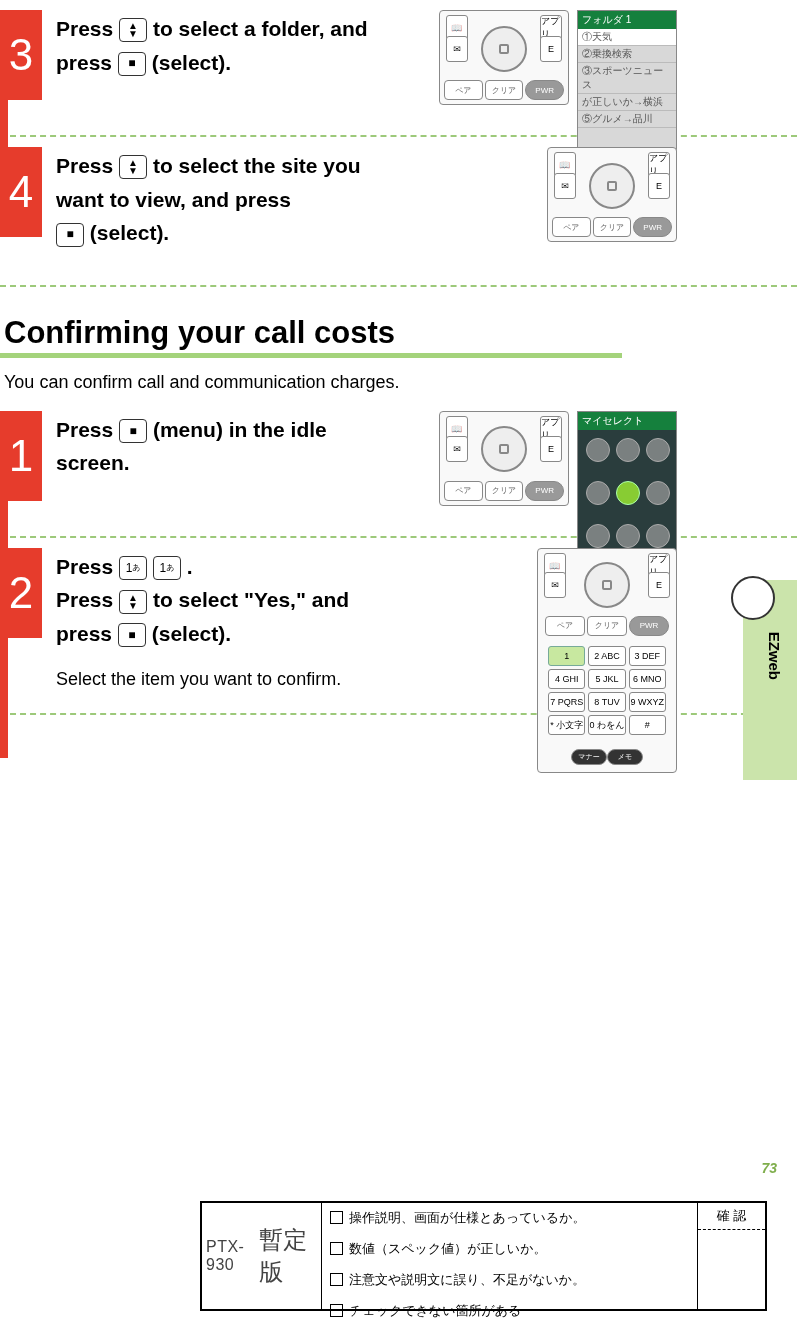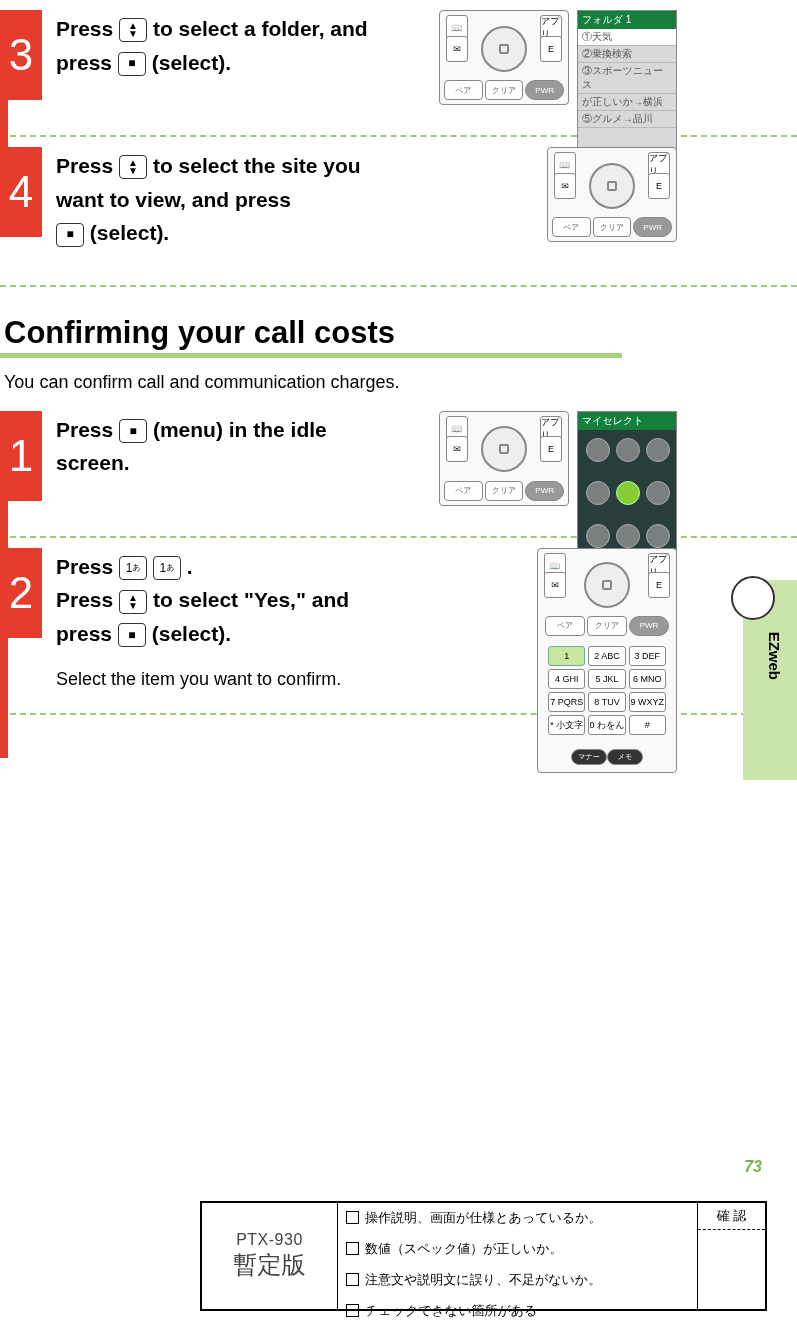--- a/index.html
+++ b/index.html
@@ -220,56 +220,54 @@
       right: 22px;
       top: 576px;
       width: 44px;
       height: 44px;
       border: 2px solid #333;
       border-radius: 50%;
       background: #fff;
     }
     .page-num {
       position: absolute;
-      right: 35px;
+      right: 20px;
       bottom: 155px;
       color: #7fae4c;
-      font-size: 16px;
+      font-size: 14px;
       font-style: italic;
       font-weight: bold;
     }
     .footer-box {
       position: absolute;
       bottom: 20px;
       left: 200px;
       right: 30px;
       border: 2px solid #000;
       height: 110px;
       display: flex;
     }
     .footer-left {
       border-right: 1px solid #000;
-      width: 136px;
-      display: flex;
-      flex-direction: column;
+      width: 120px;
+      display: flex;
       align-items: center;
       justify-content: center;
       padding: 4px;
     }
     .footer-left .model {
       font-family: 'Arial', sans-serif;
       font-size: 16px;
       color: #444;
       letter-spacing: 0.5px;
     }
     .footer-left .tentative {
       font-size: 24px;
       color: #444;
       font-family: 'MS Gothic', sans-serif;
-      text-align: right;
     }
     .footer-mid {
       flex: 1;
       padding: 6px 8px;
       font-size: 13px;
       display: flex;
       flex-direction: column;
       gap: 13px;
     }
     .footer-right {

